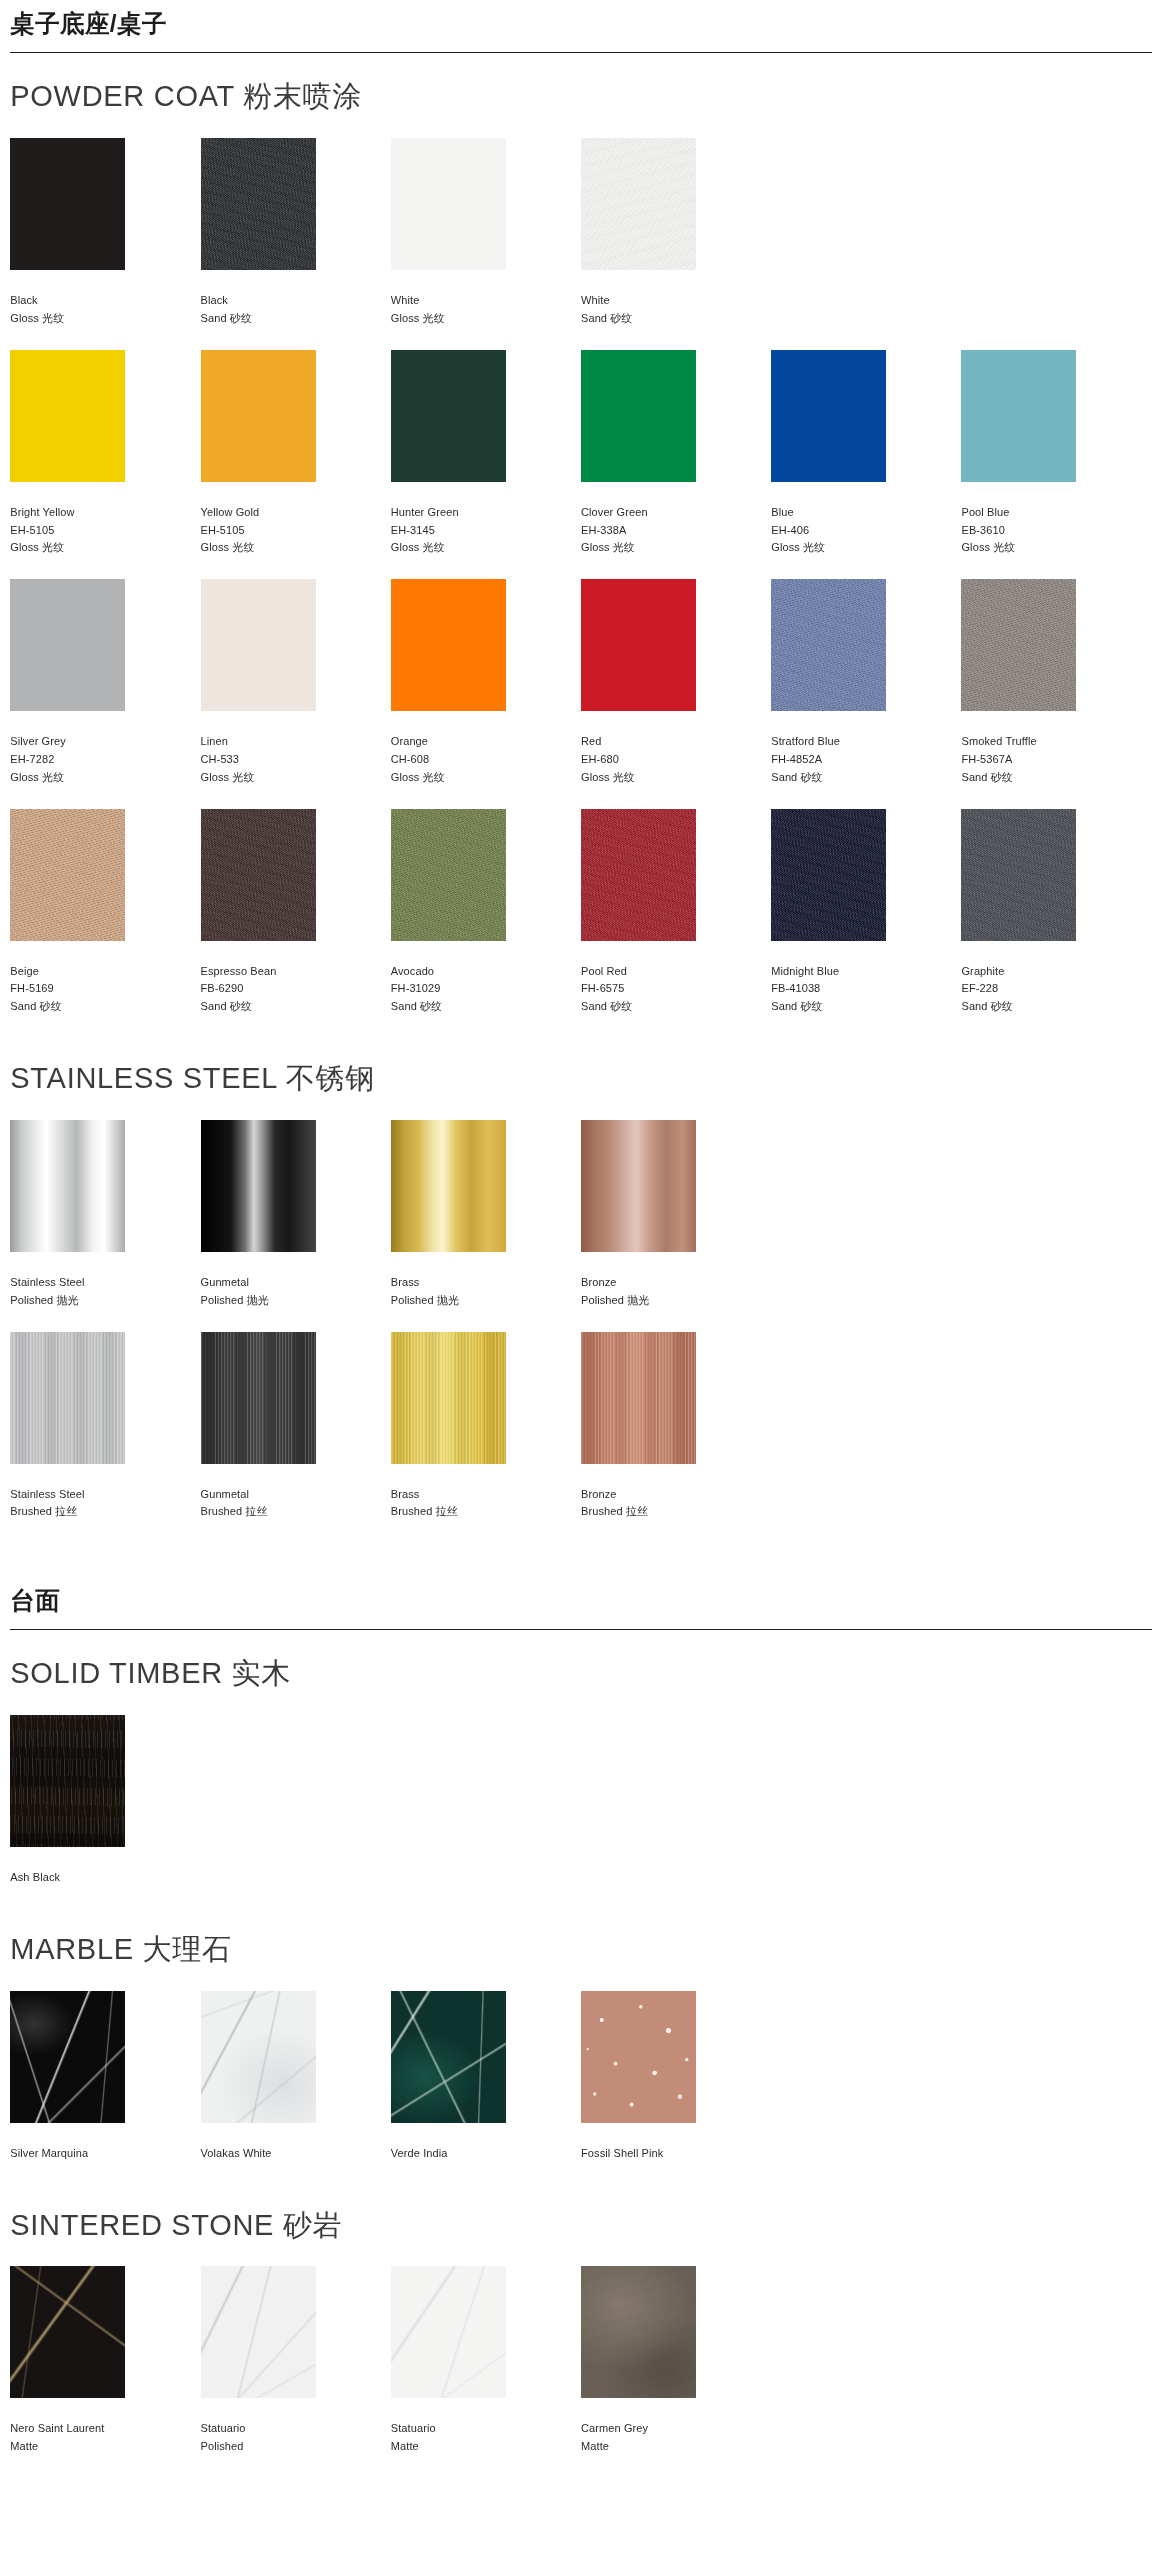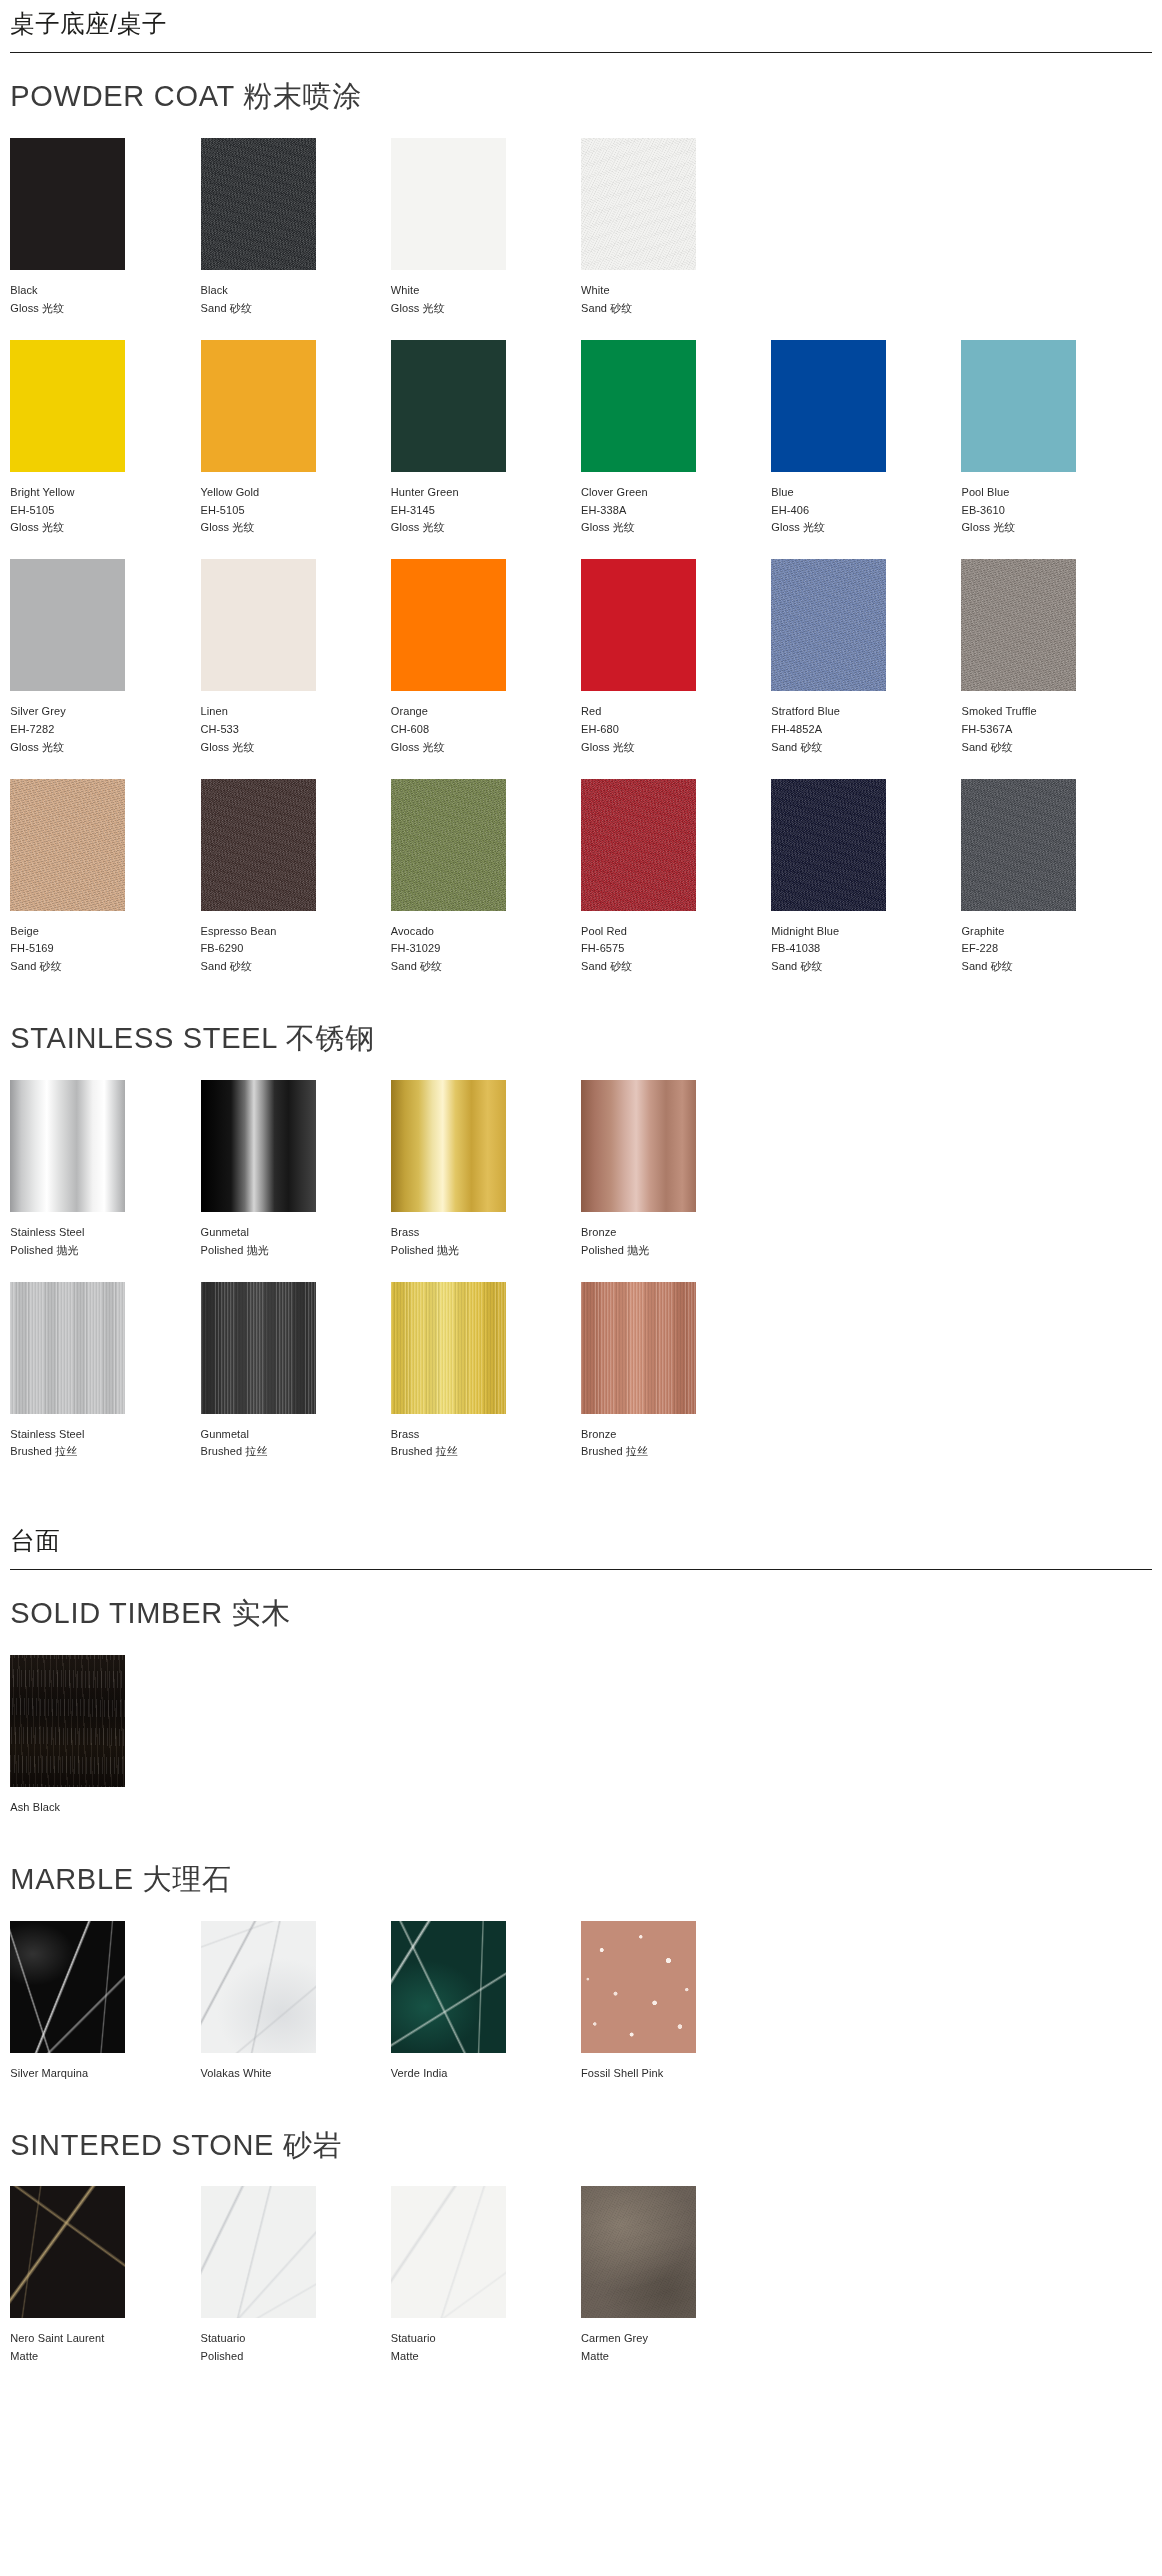--- a/index.html
+++ b/index.html
@@ -22,21 +22,21 @@
     padding-left: 10.3px;
     padding-right: 10.3px;
   }
 
   
   .group {
     margin-top: 0;
   }
   .group-title {
     font-size: 24.6px;
-    font-weight: 400;
+    font-weight: 700;
     letter-spacing: 0.3px;
     line-height: 1.1;
     color: #1d1d1b;
     padding-top: 10.3px;
     padding-bottom: 15px;
   }
   .group-rule {
     border: 0;
     border-top: 1.1px solid #1d1d1b;
     margin: 0 0 26px 0;
@@ -65,21 +65,21 @@
     padding: 0 0 22px 0;
   }
   .swatch-chip {
     width: 115px;
     height: 132px;
     position: relative;
     overflow: hidden;
     display: block;
   }
   .swatch-meta {
-    margin-top: 12px;
+    margin-top: 22px;
     font-size: 11px;
     line-height: 1.62;
     color: #2a2a2a;
     font-weight: 400;
     letter-spacing: 0.1px;
   }
   .swatch-meta .ln { display: block; white-space: nowrap; }
   .swatch-meta .ln:empty { display: none; }
 
   

